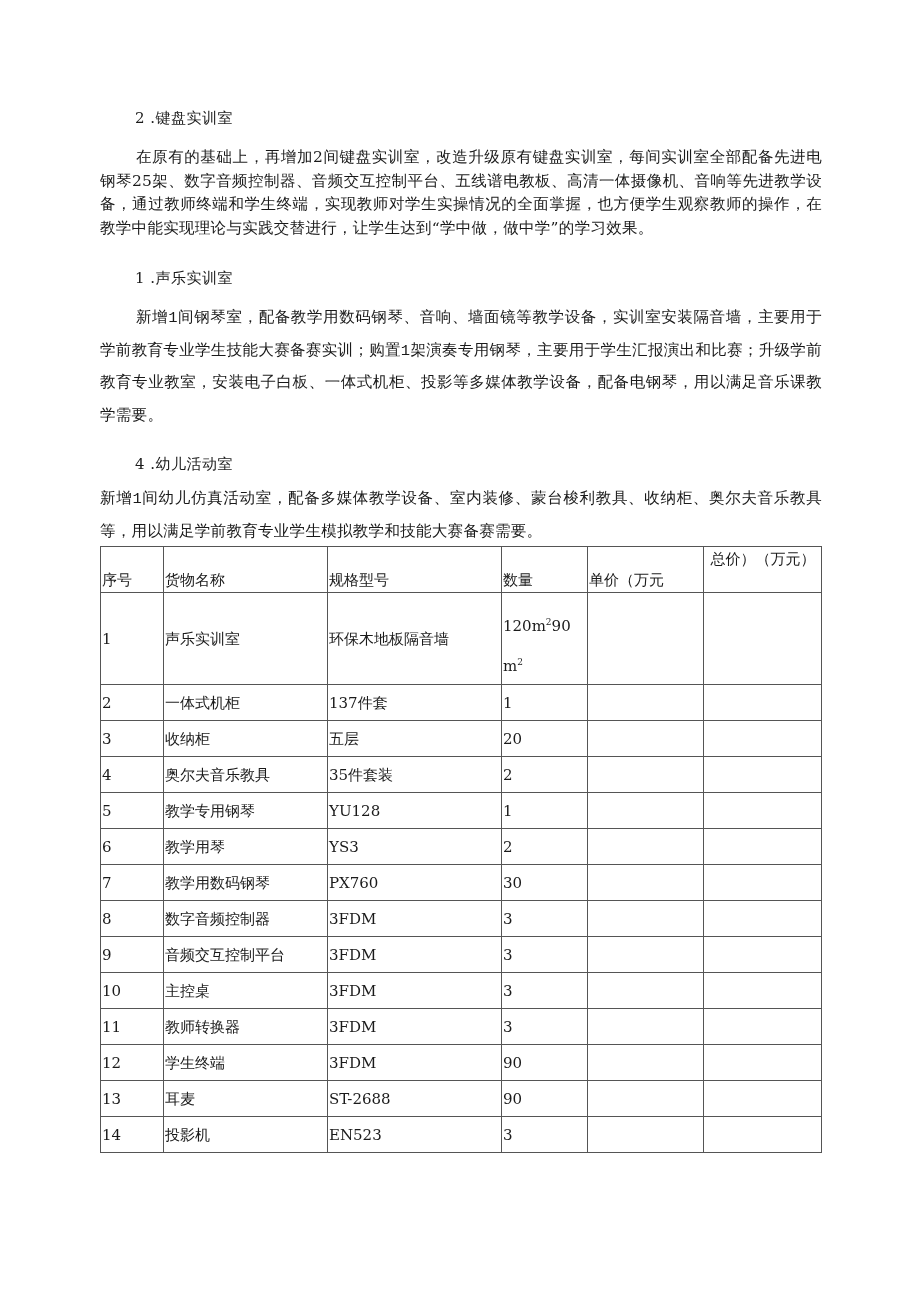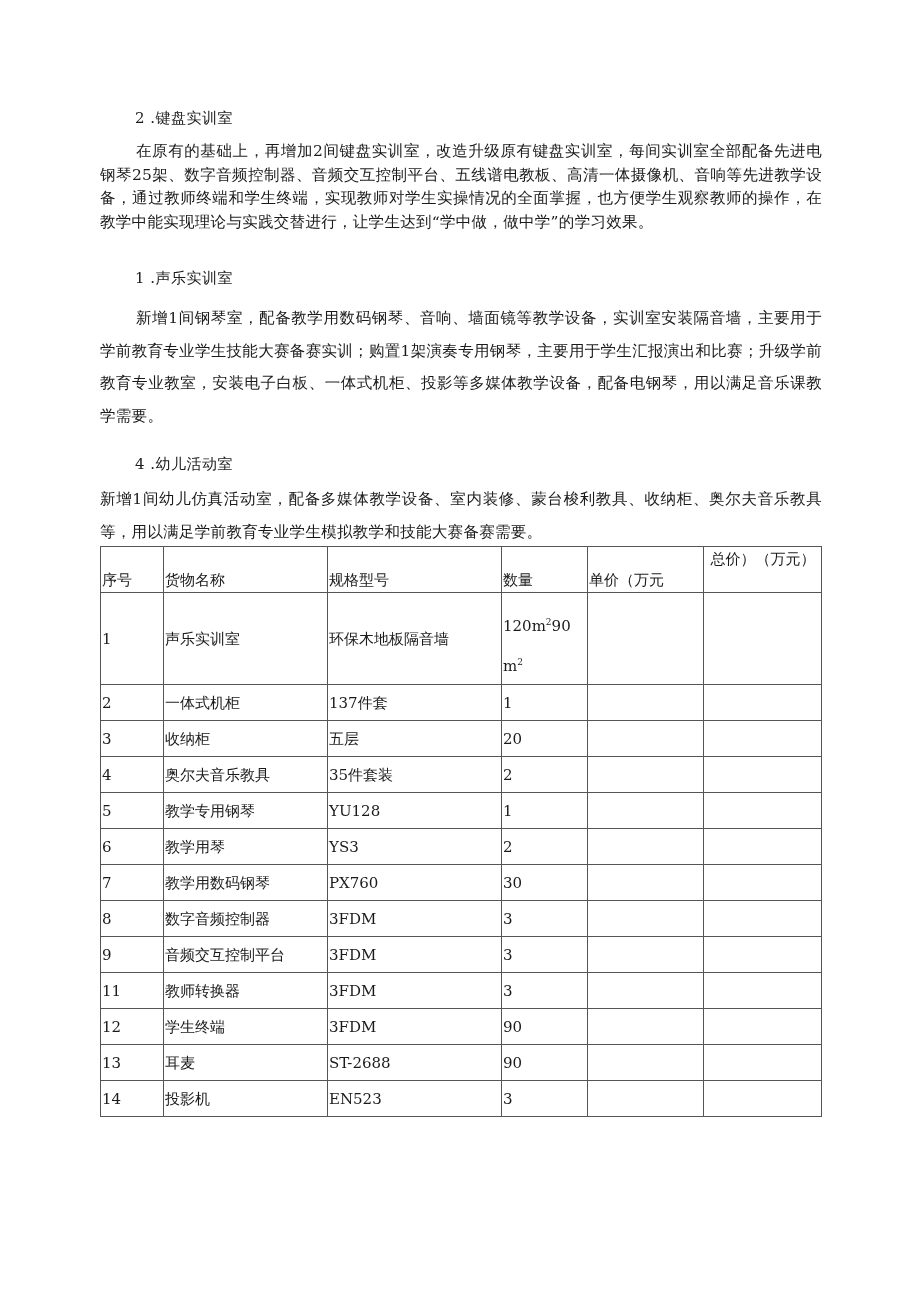--- a/index.html
+++ b/index.html
@@ -3,39 +3,39 @@
 <meta charset="utf-8">
 <style>
   html, body { margin: 0; padding: 0; background: #ffffff; }
   body { width: 920px; height: 1301px; position: relative; overflow: hidden;
          font-family: "DejaVu Serif", "Liberation Serif", serif; color: #1a1a1a; }
   .page { position: absolute; left: 0; top: 0; width: 920px; height: 1099px; }
   .heading { position: absolute; left: 135px; font-size: 15px; line-height: 20px; letter-spacing: 0.5px; }
   .para { position: absolute; left: 100px; width: 722px; font-size: 15.5px; text-align: justify;
           text-indent: 36px; letter-spacing: 0.3px; }
   .para.tight { line-height: 23.5px; }
-  .para.loose { line-height: 32.5px; }
+  .para.loose { line-height: 32.5px; font-family: Liberation Mono, monospace; }
   .para.noindent { text-indent: 0; }
   table { position: absolute; left: 100px; top: 546px; border-collapse: collapse; width: 721px;
           font-size: 15px; table-layout: fixed; }
   td, th { border: 1px solid #555; padding: 0 0 0 1px; text-align: left; vertical-align: middle;
            font-weight: normal; height: 35px; line-height: 20px; overflow: hidden; white-space: nowrap; }
   th { height: 40px; vertical-align: bottom; padding-bottom: 2px; }
   th.wrap { white-space: normal; text-align: center; vertical-align: top; line-height: 18px; padding-top: 3px; }
   tr.tall td { height: 72px; }
   td.qty-tall { white-space: normal; line-height: 36px; vertical-align: top; padding-top: 11px; }
   sup { font-size: 9px; }
 </style>
 </head>
 <body>
 
 <div class="page">
 
   <div class="heading" style="top:108px;">2 .键盘实训室</div>
-  <div class="para tight" style="top:140px;">在原有的基础上，再增加2间键盘实训室，改造升级原有键盘实训室，每间实训室全部配备先进电钢琴25架、数字音频控制器、音频交互控制平台、五线谱电教板、高清一体摄像机、音响等先进教学设备，通过教师终端和学生终端，实现教师对学生实操情况的全面掌握，也方便学生观察教师的操作，在教学中能实现理论与实践交替进行，让学生达到“学中做，做中学”的学习效果。</div>
+  <div class="para tight" style="top:146px;">在原有的基础上，再增加2间键盘实训室，改造升级原有键盘实训室，每间实训室全部配备先进电钢琴25架、数字音频控制器、音频交互控制平台、五线谱电教板、高清一体摄像机、音响等先进教学设备，通过教师终端和学生终端，实现教师对学生实操情况的全面掌握，也方便学生观察教师的操作，在教学中能实现理论与实践交替进行，让学生达到“学中做，做中学”的学习效果。</div>
 
   <div class="heading" style="top:268px;">1 .声乐实训室</div>
   <div class="para loose" style="top:302px;">新增1间钢琴室，配备教学用数码钢琴、音响、墙面镜等教学设备，实训室安装隔音墙，主要用于学前教育专业学生技能大赛备赛实训；购置1架演奏专用钢琴，主要用于学生汇报演出和比赛；升级学前教育专业教室，安装电子白板、一体式机柜、投影等多媒体教学设备，配备电钢琴，用以满足音乐课教学需要。</div>
 
   <div class="heading" style="top:454px;">4 .幼儿活动室</div>
   <div class="para loose noindent" style="top:483px;">新增1间幼儿仿真活动室，配备多媒体教学设备、室内装修、蒙台梭利教具、收纳柜、奥尔夫音乐教具等，用以满足学前教育专业学生模拟教学和技能大赛备赛需要。</div>
 
   <table>
     <colgroup>
       <col style="width:63px">
@@ -122,20 +122,28 @@
       </tr>
       <tr>
         <td>9</td>
         <td>音频交互控制平台</td>
         <td>3FDM</td>
         <td>3</td>
         <td></td>
         <td></td>
       </tr>
       <tr>
+        <td>10</td>
+        <td>主控桌</td>
+        <td>3FDM</td>
+        <td>3</td>
+        <td></td>
+        <td></td>
+      </tr>
+      <tr>
         <td>11</td>
         <td>教师转换器</td>
         <td>3FDM</td>
         <td>3</td>
         <td></td>
         <td></td>
       </tr>
       <tr>
         <td>12</td>
         <td>学生终端</td>

